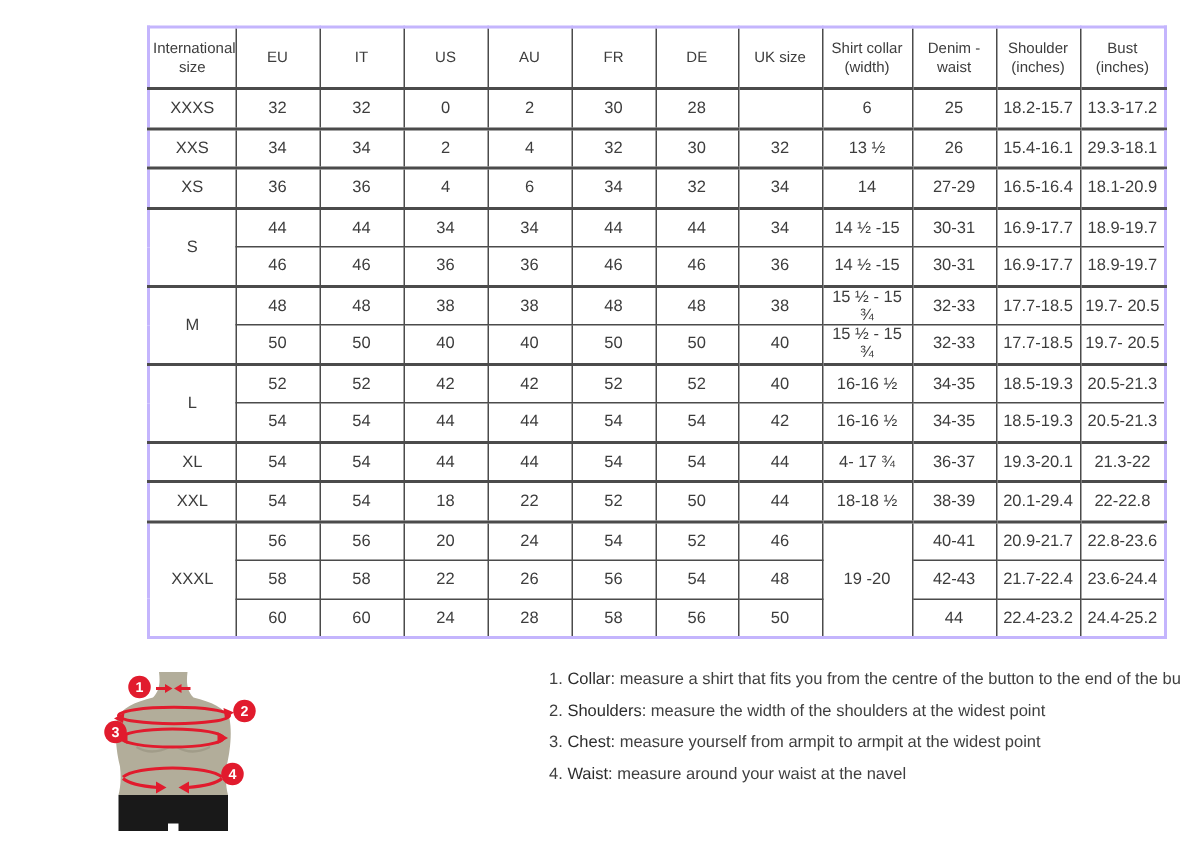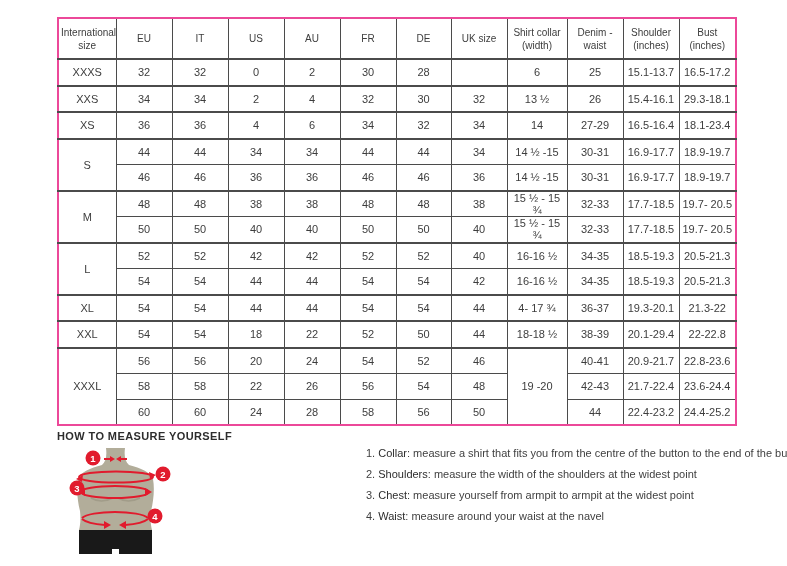--- a/index.html
+++ b/index.html
@@ -5,21 +5,21 @@
   html,body { margin:0; padding:0; background:#fff; }
   body { font-family:"Liberation Sans", sans-serif; color:#3d3d3d; }
   .page { position:relative; width:787px; height:566px; background:#fff; overflow:hidden; }
 
   
   table.size-chart {
     position:absolute; left:57px; top:17px; width:678px;
     border-collapse:collapse; table-layout:fixed;
     font-size:11px; color:#3d3d3d;
   }
-  table.size-chart { border:2px solid #ec4899; }
+  table.size-chart { border:2px solid #c4b5fd;margin-left:41px; }
   .size-chart th, .size-chart td {
     border:1px solid #4b4b4b; text-align:center; vertical-align:middle;
     padding:0 2px; overflow:hidden;
   }
   .size-chart th { height:39px; font-weight:normal; font-size:10px; line-height:1.3; }
   .size-chart td { height:24.5px; font-size:11px; }
   .size-chart tr.grp td { border-top-width:2px; }
   .size-chart tr.sub td { border-top-color:#868686; }
 
   
@@ -73,22 +73,22 @@
           <td>XXXS</td>
           <td>32</td>
           <td>32</td>
           <td>0</td>
           <td>2</td>
           <td>30</td>
           <td>28</td>
           <td></td>
           <td>6</td>
           <td>25</td>
-          <td>15.1-13.7</td>
-          <td>16.5-17.2</td>
+          <td>18.2-15.7</td>
+          <td>13.3-17.2</td>
         </tr>
         <tr class="grp">
           <td>XXS</td>
           <td>34</td>
           <td>34</td>
           <td>2</td>
           <td>4</td>
           <td>32</td>
           <td>30</td>
           <td>32</td>
@@ -102,21 +102,21 @@
           <td>36</td>
           <td>36</td>
           <td>4</td>
           <td>6</td>
           <td>34</td>
           <td>32</td>
           <td>34</td>
           <td>14</td>
           <td>27-29</td>
           <td>16.5-16.4</td>
-          <td>18.1-23.4</td>
+          <td>18.1-20.9</td>
         </tr>
         <tr class="grp">
           <td rowspan="2">S</td>
           <td>44</td>
           <td>44</td>
           <td>34</td>
           <td>34</td>
           <td>44</td>
           <td>44</td>
           <td>34</td>
@@ -254,21 +254,20 @@
           <td>58</td>
           <td>56</td>
           <td>50</td>
           <td>44</td>
           <td>22.4-23.2</td>
           <td>24.4-25.2</td>
         </tr>
       </tbody>
   </table>
 
-  <div class="howto-title">HOW TO MEASURE YOURSELF</div>
 
   <div class="figure-wrap">
     <svg width="212" height="118" viewBox="0 0 212 118">
 
       <path d="M49,2 L68,2 C67,10 68,15 72,19 C84,22 93,26 96,33 C98,44 96,57 94,65 C93,74 94,80 95,84 L22,84 C23,80 24,74 23,65 C21,57 19,44 21,33 C24,26 33,22 45,19 C49,15 50,10 49,2 Z" fill="#b2ad9a"></path>
 
       <path d="M34,52 q10,6 22,0" fill="none" stroke="#a19c89" stroke-width="1.5"></path>
       <path d="M61,52 q10,6 22,0" fill="none" stroke="#a19c89" stroke-width="1.5"></path>
 
       <path d="M22,84 L95,84 L95,108 L62,108 L62,103 L55,103 L55,108 L22,108 Z" fill="#191919"></path>

